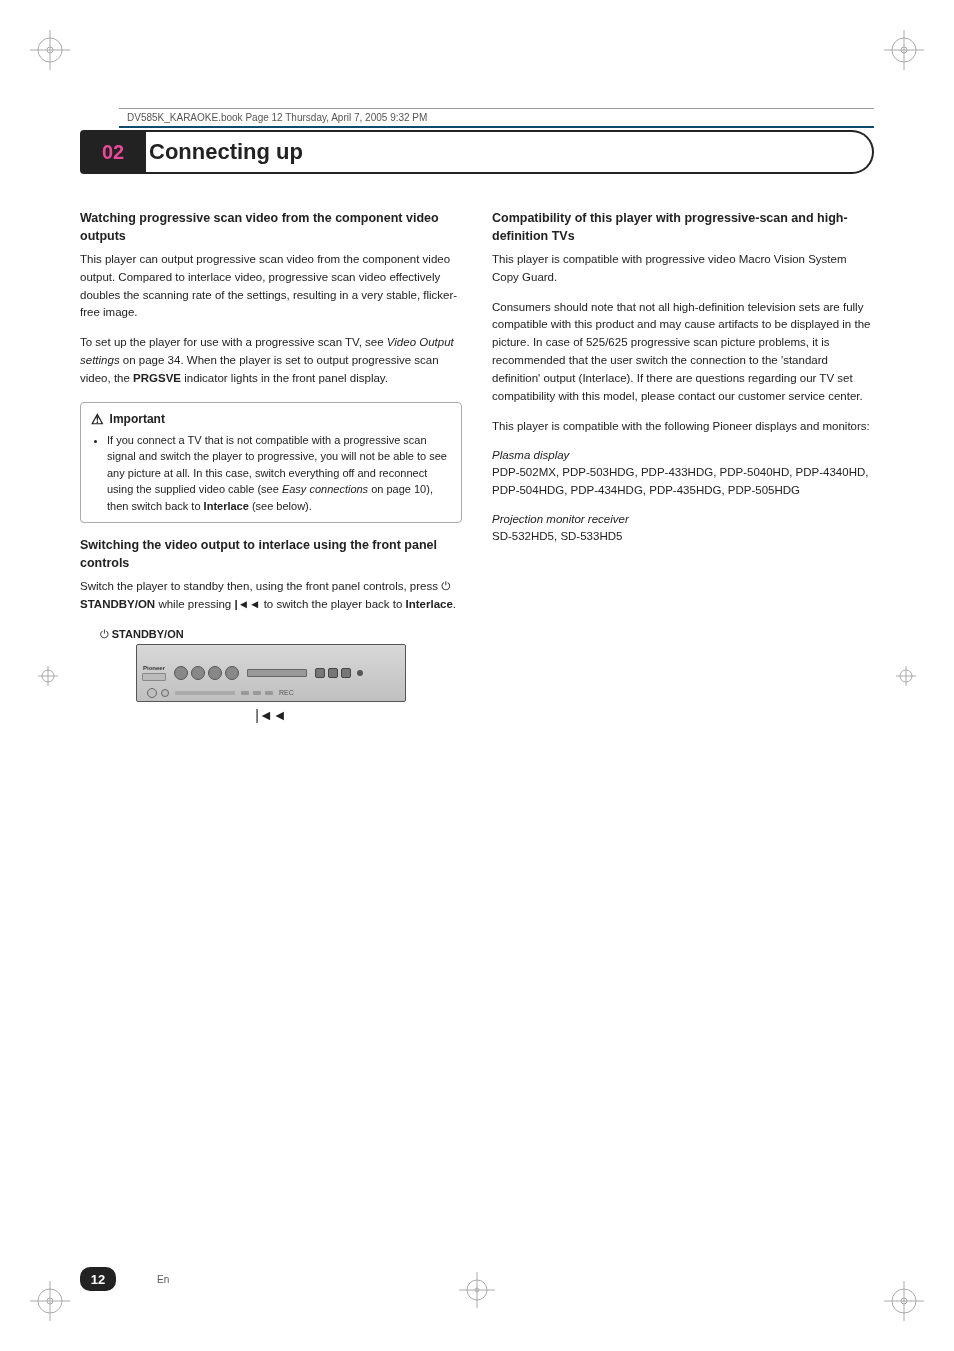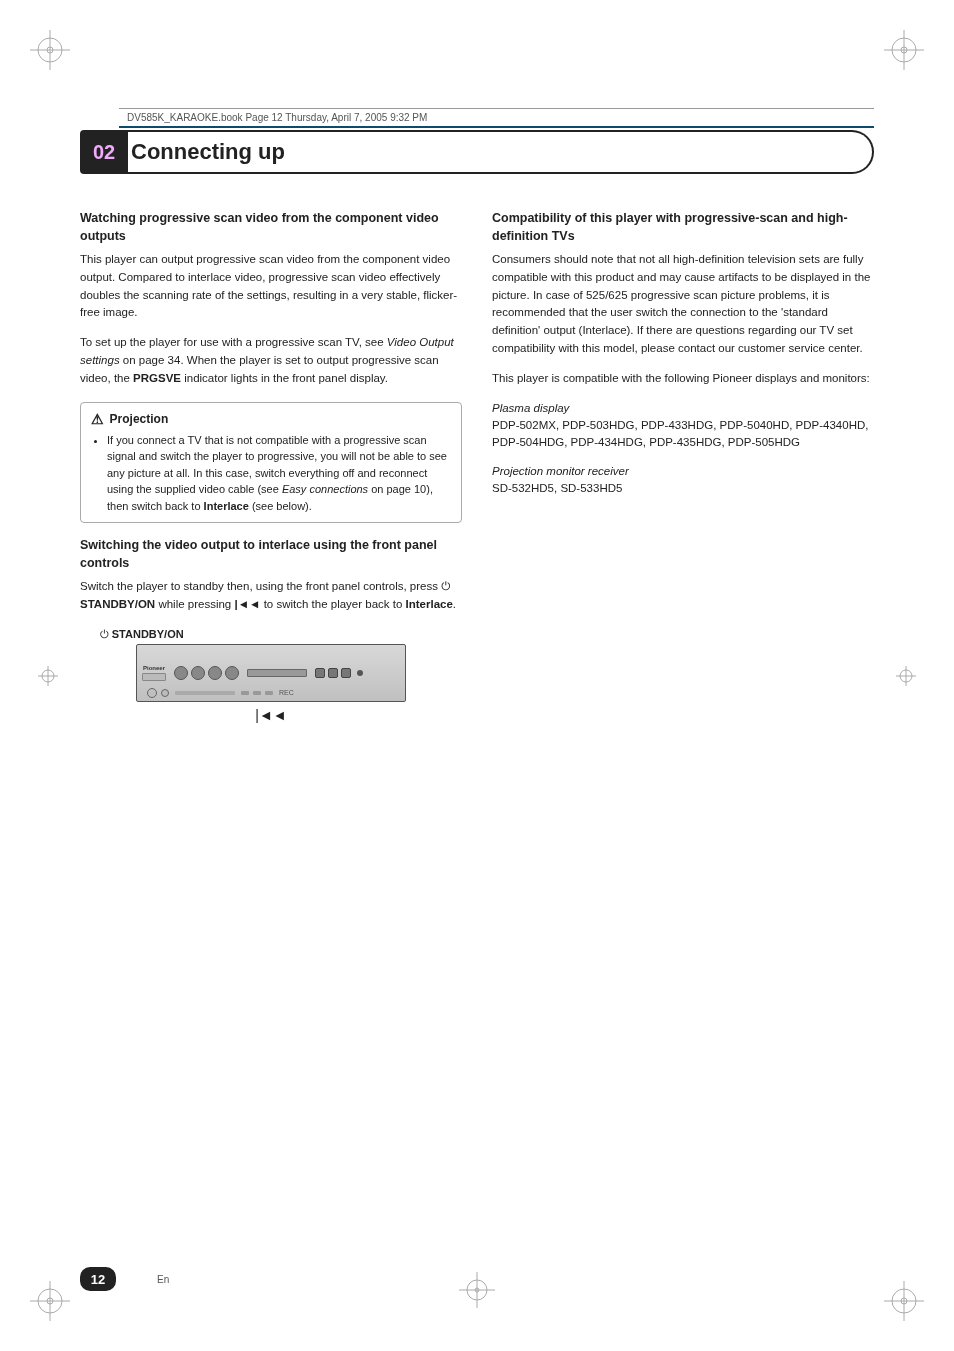--- a/index.html
+++ b/index.html
@@ -59,24 +59,24 @@
       position: absolute;
       top: 130px;
       left: 80px;
       right: 80px;
       display: flex;
       align-items: center;
       height: 44px;
     }
     .chapter-number-box {
       background: #222;
-      color: #f0abfc;
+      color: #ec4899;
       font-size: 20px;
       font-weight: bold;
-      width: 48px;
+      width: 66px;
       height: 44px;
       display: flex;
       align-items: center;
       justify-content: center;
       border-radius: 4px 0 0 4px;
       flex-shrink: 0;
     }
     .chapter-title-box {
       border: 2px solid #222;
       border-left: none;
@@ -362,21 +362,21 @@
         This player can output progressive scan video from the component video output. Compared to interlace video, progressive scan video effectively doubles the scanning rate of the settings, resulting in a very stable, flicker-free image.
       </div>
       <div class="section-body">
         To set up the player for use with a progressive scan TV, see <em>Video Output settings</em> on page 34. When the player is set to output progressive scan video, the <strong>PRGSVE</strong> indicator lights in the front panel display.
       </div>
     </div>
 
     <div class="important-box">
       <div class="important-title">
         <span class="warning-icon">⚠</span>
-        <span>Projection</span>
+        <span>Important</span>
       </div>
       <div class="important-body">
         <ul>
           <li>If you connect a TV that is not compatible with a progressive scan signal and switch the player to progressive, you will not be able to see any picture at all. In this case, switch everything off and reconnect using the supplied video cable (see <em>Easy connections</em> on page 10), then switch back to <strong>Interlace</strong> (see below).</li>
         </ul>
       </div>
     </div>
 
     <div class="section-divider">
       <div class="section-heading">Switching the video output to interlace using the front panel controls</div>
@@ -429,20 +429,23 @@
       </div>
     </div>
 
   </div>
 
   <div class="col-right">
 
     <div class="section-divider">
       <div class="section-heading">Compatibility of this player with progressive-scan and high-definition TVs</div>
       <div class="section-body">
+        This player is compatible with progressive video Macro Vision System Copy Guard.
+      </div>
+      <div class="section-body">
         Consumers should note that not all high-definition television sets are fully compatible with this product and may cause artifacts to be displayed in the picture. In case of 525/625 progressive scan picture problems, it is recommended that the user switch the connection to the 'standard definition' output (Interlace). If there are questions regarding our TV set compatibility with this model, please contact our customer service center.
       </div>
       <div class="section-body">
         This player is compatible with the following Pioneer displays and monitors:
       </div>
     </div>
 
     <div class="section-divider">
       <div class="plasma-label">Plasma display</div>
       <div class="plasma-models">PDP-502MX, PDP-503HDG, PDP-433HDG, PDP-5040HD, PDP-4340HD, PDP-504HDG, PDP-434HDG, PDP-435HDG, PDP-505HDG</div>

